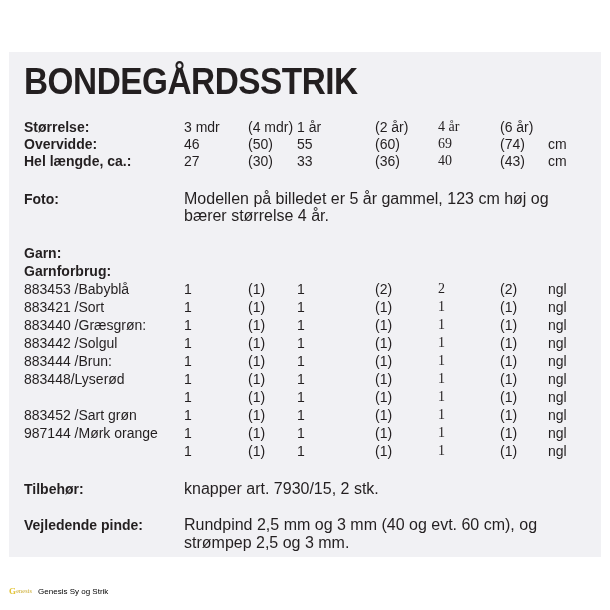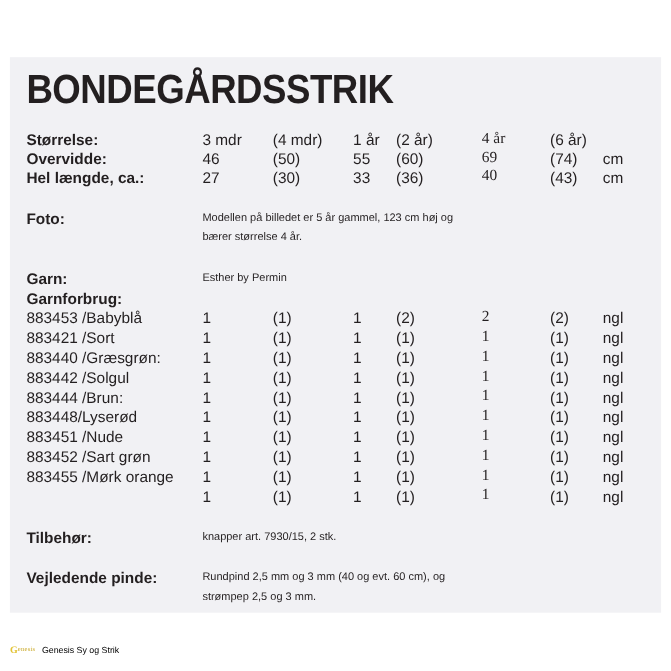--- a/index.html
+++ b/index.html
@@ -18,23 +18,23 @@
     transform: scaleX(0.9); transform-origin:left center;
     color:#231f20;
   }
   .row {
     position:absolute; left:0; width:514px; height:18px;
     font-size:14px; line-height:18px;
   }
   .lbl { position:absolute; left:24px; white-space:nowrap; }
   .lbl.bold { font-weight:bold; }
   .c { position:absolute; white-space:nowrap; }
-  .c1 { left:184px; } .c2 { left:248px; } .c3 { left:321px; }
-  .c4 { left:360px; } .c5 { left:438px;font-family:Liberation Serif, serif; } .c6 { left:500px; } .cu { left:548px; }
-  .text { position:absolute; left:184px; white-space:nowrap; font-size:10px; line-height:18px; }
+  .c1 { left:184px; } .c2 { left:248px; } .c3 { left:297px; }
+  .c4 { left:375px; } .c5 { left:438px;font-family:Liberation Serif, serif; } .c6 { left:500px; } .cu { left:548px; }
+  .text { position:absolute; left:184px; white-space:nowrap; font-size:16px; line-height:18px; }
   .footer {
     position:absolute; left:9px; top:584px; height:14px; display:flex; align-items:center; gap:6px;
   }
   .logo {
     font-size:6px; color:#c9a826; font-family:"Liberation Serif", serif; letter-spacing:0.2px;
     display:flex; align-items:center;
   }
   .logo .g { font-size:9px; color:#e3c437; font-weight:bold; }
   .brand { font-size:8px; font-weight:normal; color:#000; font-family:"Liberation Sans", sans-serif; }
 </style>
@@ -80,21 +80,20 @@
 <div class="row" style="top:190px;">
   <span class="lbl bold">Foto:</span>
   <span class="text">Modellen på billedet er 5 år gammel, 123 cm høj og</span>
 </div>
 <div class="row" style="top:207px;">
   <span class="text">bærer størrelse 4 år.</span>
 </div>
 
 <div class="row" style="top:244px;">
   <span class="lbl bold">Garn:</span>
-  <span class="text">Esther by Permin</span>
 </div>
 <div class="row" style="top:262px;">
   <span class="lbl bold">Garnforbrug:</span>
 </div>
 
 <div id="yarn-table">
     <div class="row" style="top: 280px;">
       <span class="lbl">883453 /Babyblå</span>
       <span class="c c1">1</span>
       <span class="c c2">(1)</span>
@@ -148,41 +147,40 @@
       <span class="lbl">883448/Lyserød</span>
       <span class="c c1">1</span>
       <span class="c c2">(1)</span>
       <span class="c c3">1</span>
       <span class="c c4">(1)</span>
       <span class="c c5">1</span>
       <span class="c c6">(1)</span>
       <span class="c cu">ngl</span>
     </div>
     <div class="row" style="top: 388px;">
-      <span class="lbl">883451 /Nude</span>
       <span class="c c1">1</span>
       <span class="c c2">(1)</span>
       <span class="c c3">1</span>
       <span class="c c4">(1)</span>
       <span class="c c5">1</span>
       <span class="c c6">(1)</span>
       <span class="c cu">ngl</span>
     </div>
     <div class="row" style="top: 406px;">
       <span class="lbl">883452 /Sart grøn</span>
       <span class="c c1">1</span>
       <span class="c c2">(1)</span>
       <span class="c c3">1</span>
       <span class="c c4">(1)</span>
       <span class="c c5">1</span>
       <span class="c c6">(1)</span>
       <span class="c cu">ngl</span>
     </div>
     <div class="row" style="top: 424px;">
-      <span class="lbl">883455 /Mørk orange</span>
+      <span class="lbl">987144 /Mørk orange</span>
       <span class="c c1">1</span>
       <span class="c c2">(1)</span>
       <span class="c c3">1</span>
       <span class="c c4">(1)</span>
       <span class="c c5">1</span>
       <span class="c c6">(1)</span>
       <span class="c cu">ngl</span>
     </div>
     <div class="row" style="top: 442px;">
       <span class="c c1">1</span>

